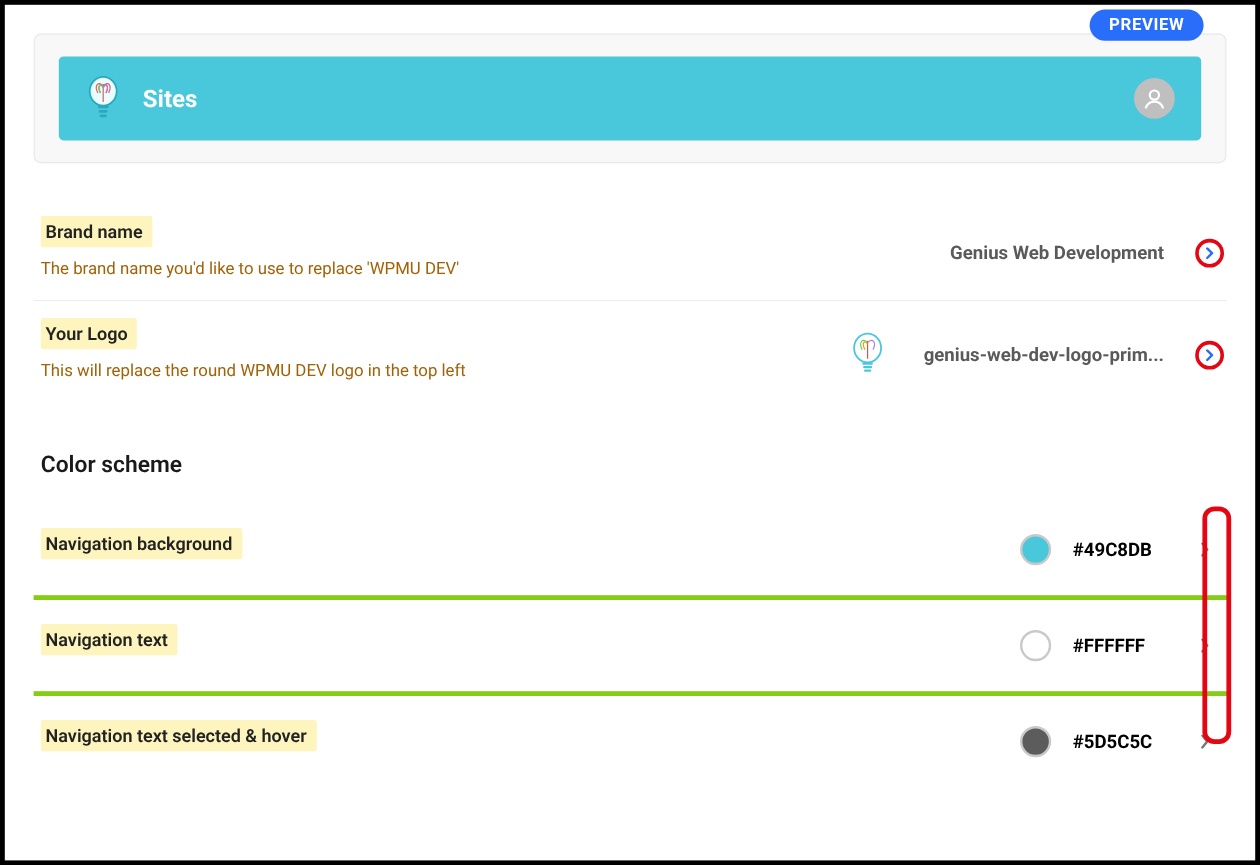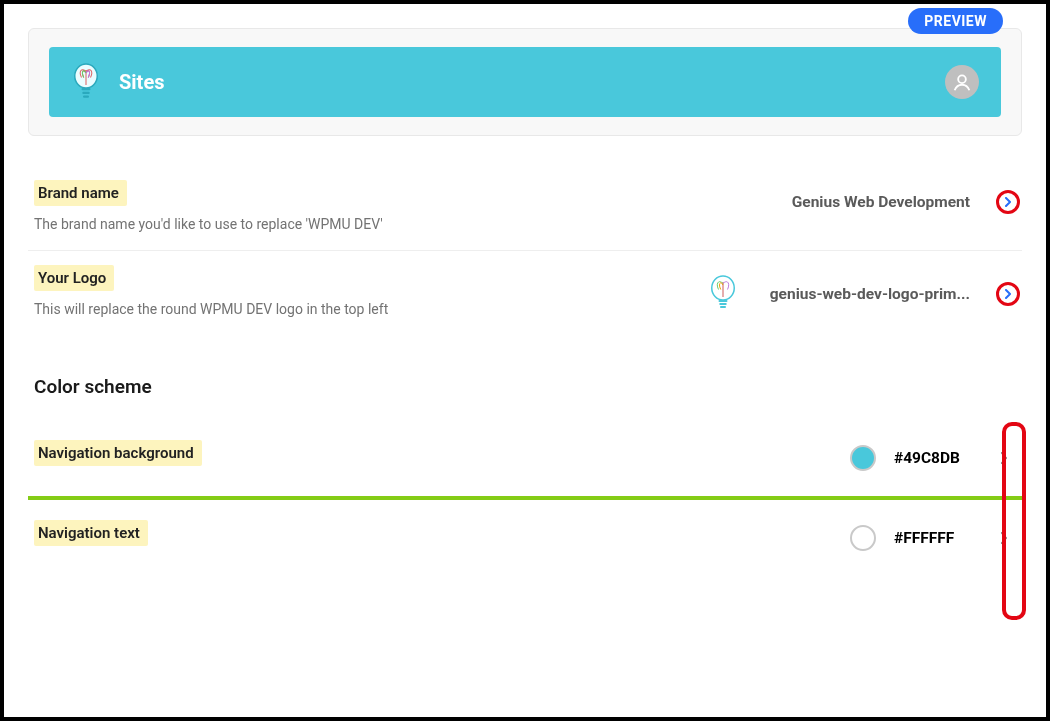--- a/index.html
+++ b/index.html
@@ -70,39 +70,39 @@
     display: flex; align-items: center; justify-content: center;
   }
   .section-title {
     font-size: 19px;
     font-weight: 600;
     color: #1a1a1a;
     margin: 10px 0 22px 6px;
   }
   .row {
     display: flex;
-    align-items: flex-start;
+    align-items: center;
     justify-content: space-between;
     padding: 14px 0 18px 6px;
     border-bottom: 1px solid #eee;
   }
   .row.last { border-bottom: none; }
   .row-left { max-width: 520px; }
   .row-label {
     display: inline-block;
     background: #fdf4be;
     color: #222;
     font-weight: 600;
     font-size: 15px;
     padding: 4px 8px 4px 4px;
     border-radius: 2px;
     margin-bottom: 10px;
   }
   .row-desc {
-    color: #737373;
+    color: #a16207;
     font-size: 14px;
   }
   .row-right {
     display: flex;
     align-items: center;
     gap: 26px;
     padding-top: 10px;
     padding-right: 2px;
   }
   .row-value {
@@ -281,16 +281,28 @@
         <span class="color-swatch" style="background:#FFFFFF"></span>
         <span class="color-val">#FFFFFF</span>
         <span class="chevron-plain">
           <svg viewBox="0 0 8 12">
               <path d="M2 1 L6 6 L2 11" stroke="#777" stroke-width="2" fill="none" stroke-linecap="round" stroke-linejoin="round"></path>
             </svg>
         </span>
       </div>
     </div>
 
+    <div class="color-row">
+      <span class="row-label">Navigation text selected &amp; hover</span>
+      <div class="color-right">
+        <span class="color-swatch" style="background:#5D5C5C"></span>
+        <span class="color-val">#5D5C5C</span>
+        <span class="chevron-plain">
+          <svg viewBox="0 0 8 12">
+              <path d="M2 1 L6 6 L2 11" stroke="#777" stroke-width="2" fill="none" stroke-linecap="round" stroke-linejoin="round"></path>
+            </svg>
+        </span>
+      </div>
+    </div>
 
   </div>
 
 </div>
 
 </body></html>

